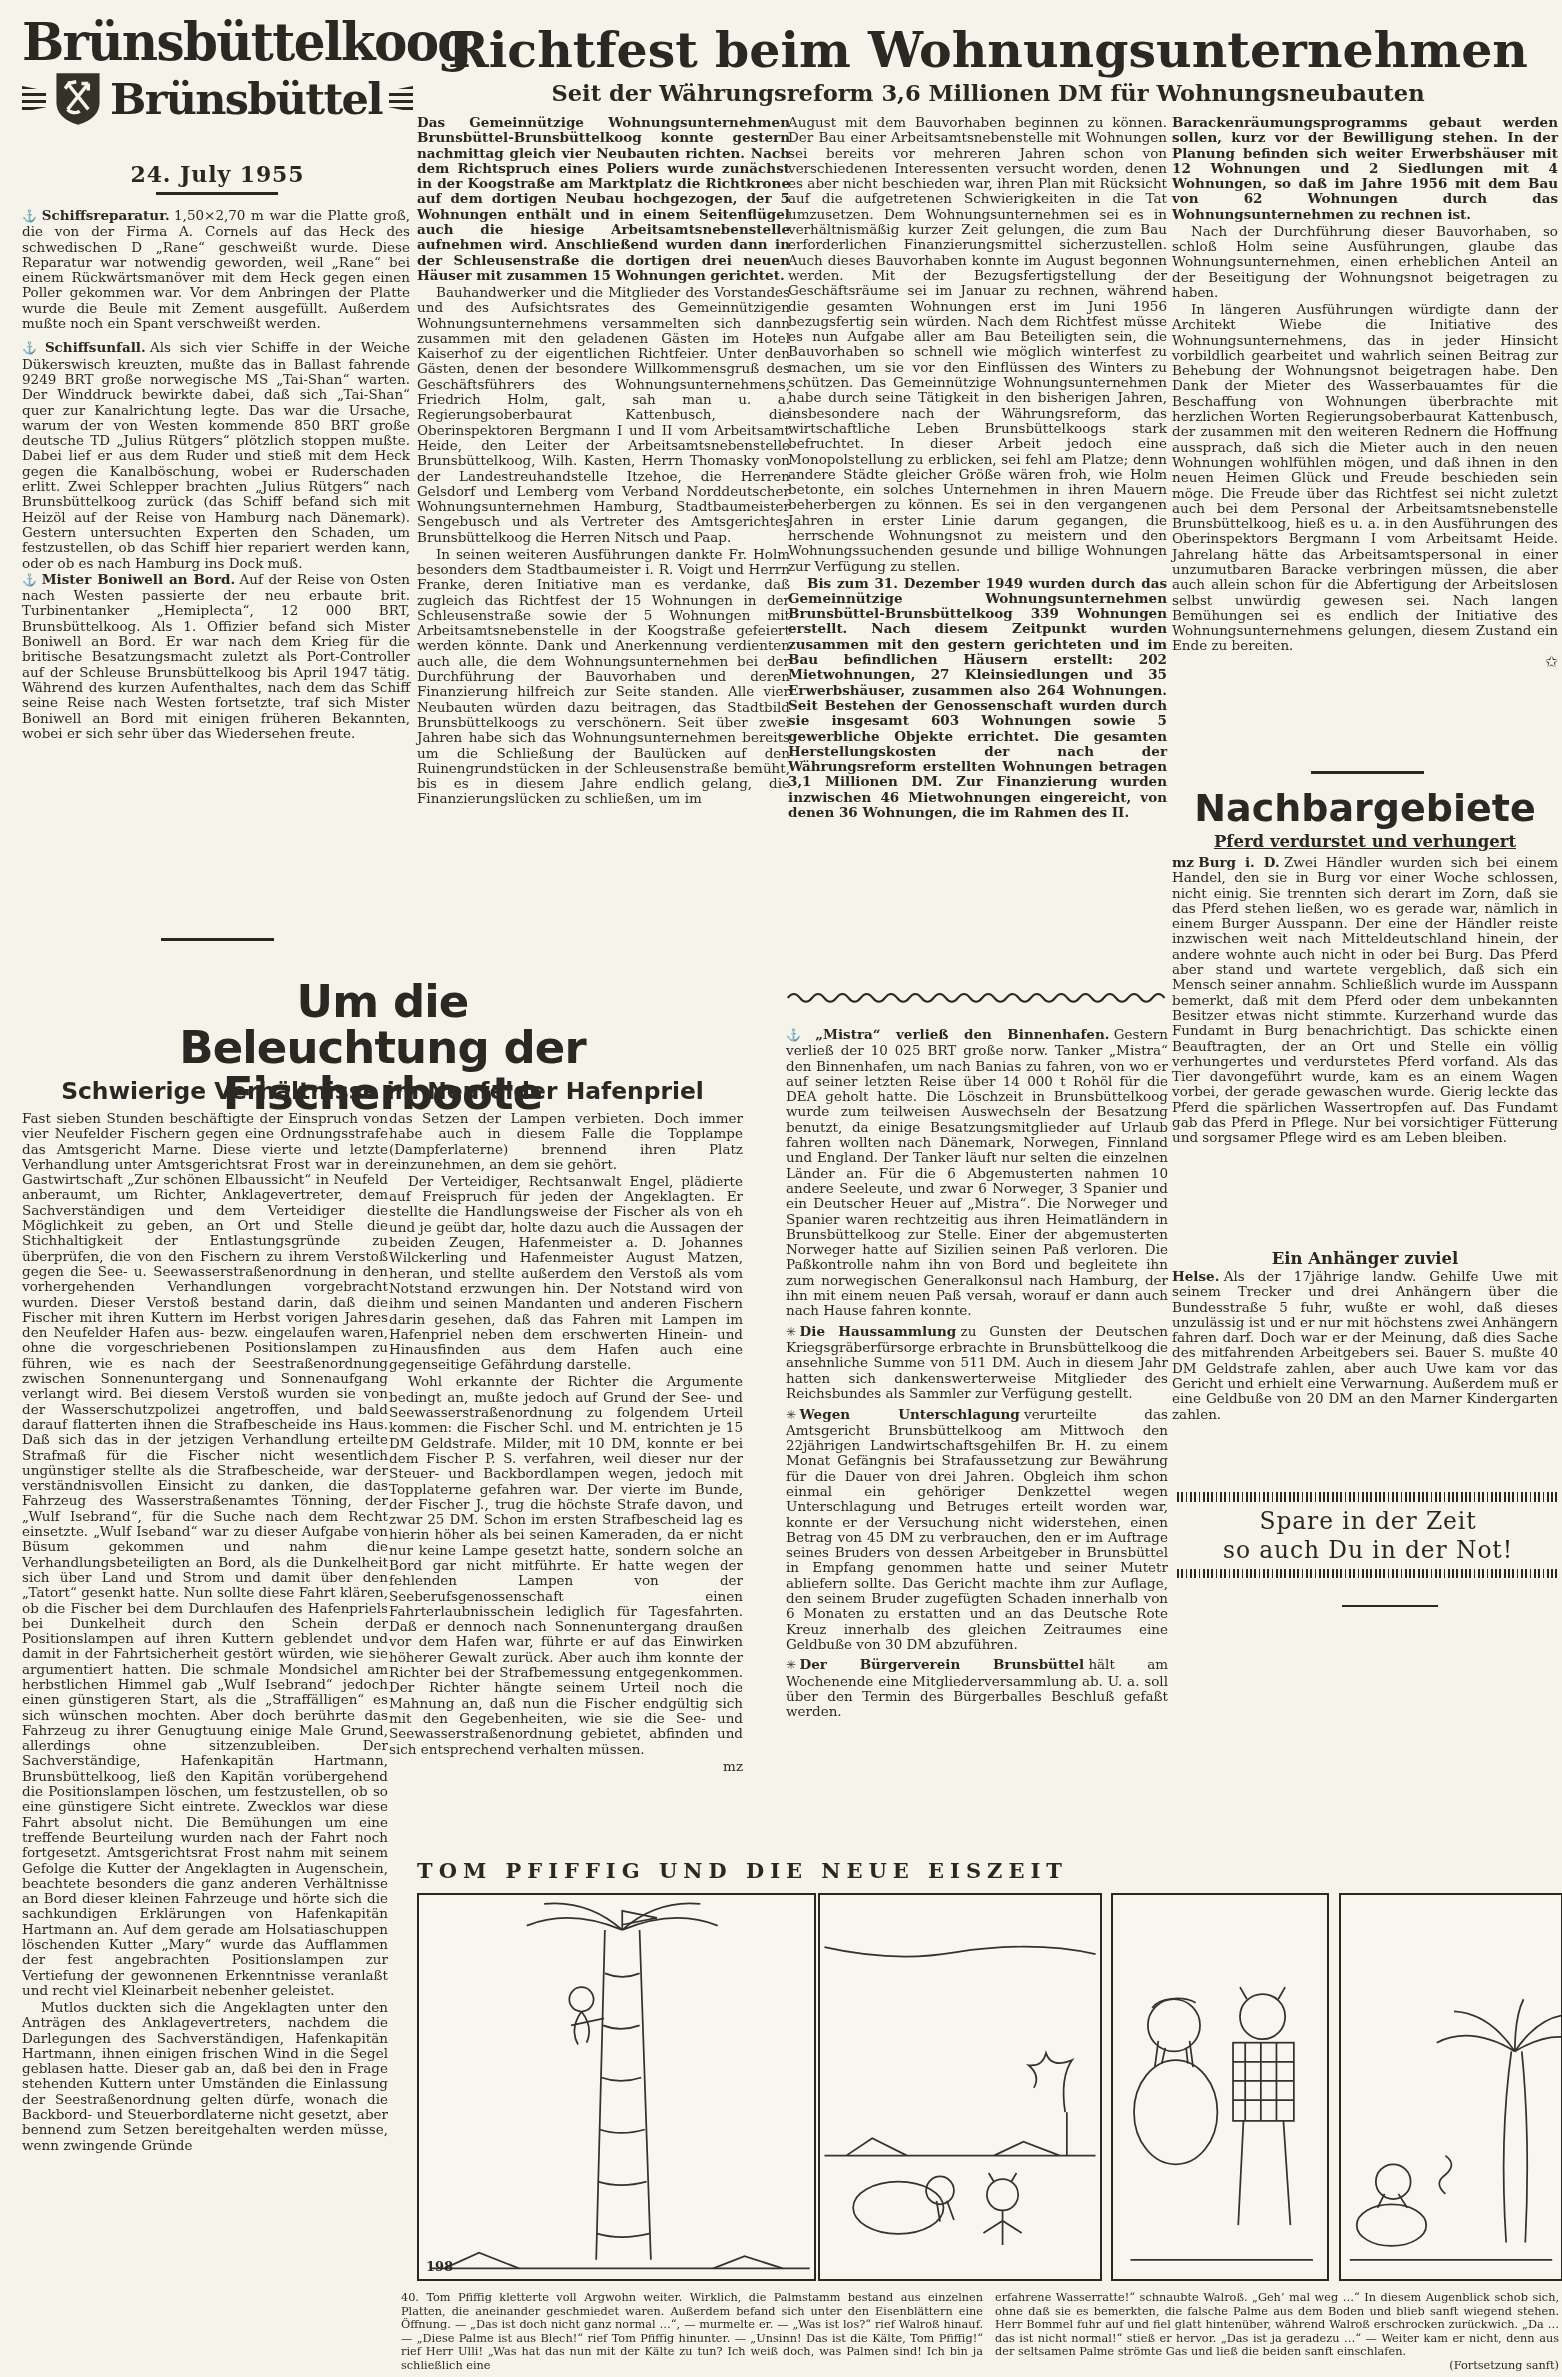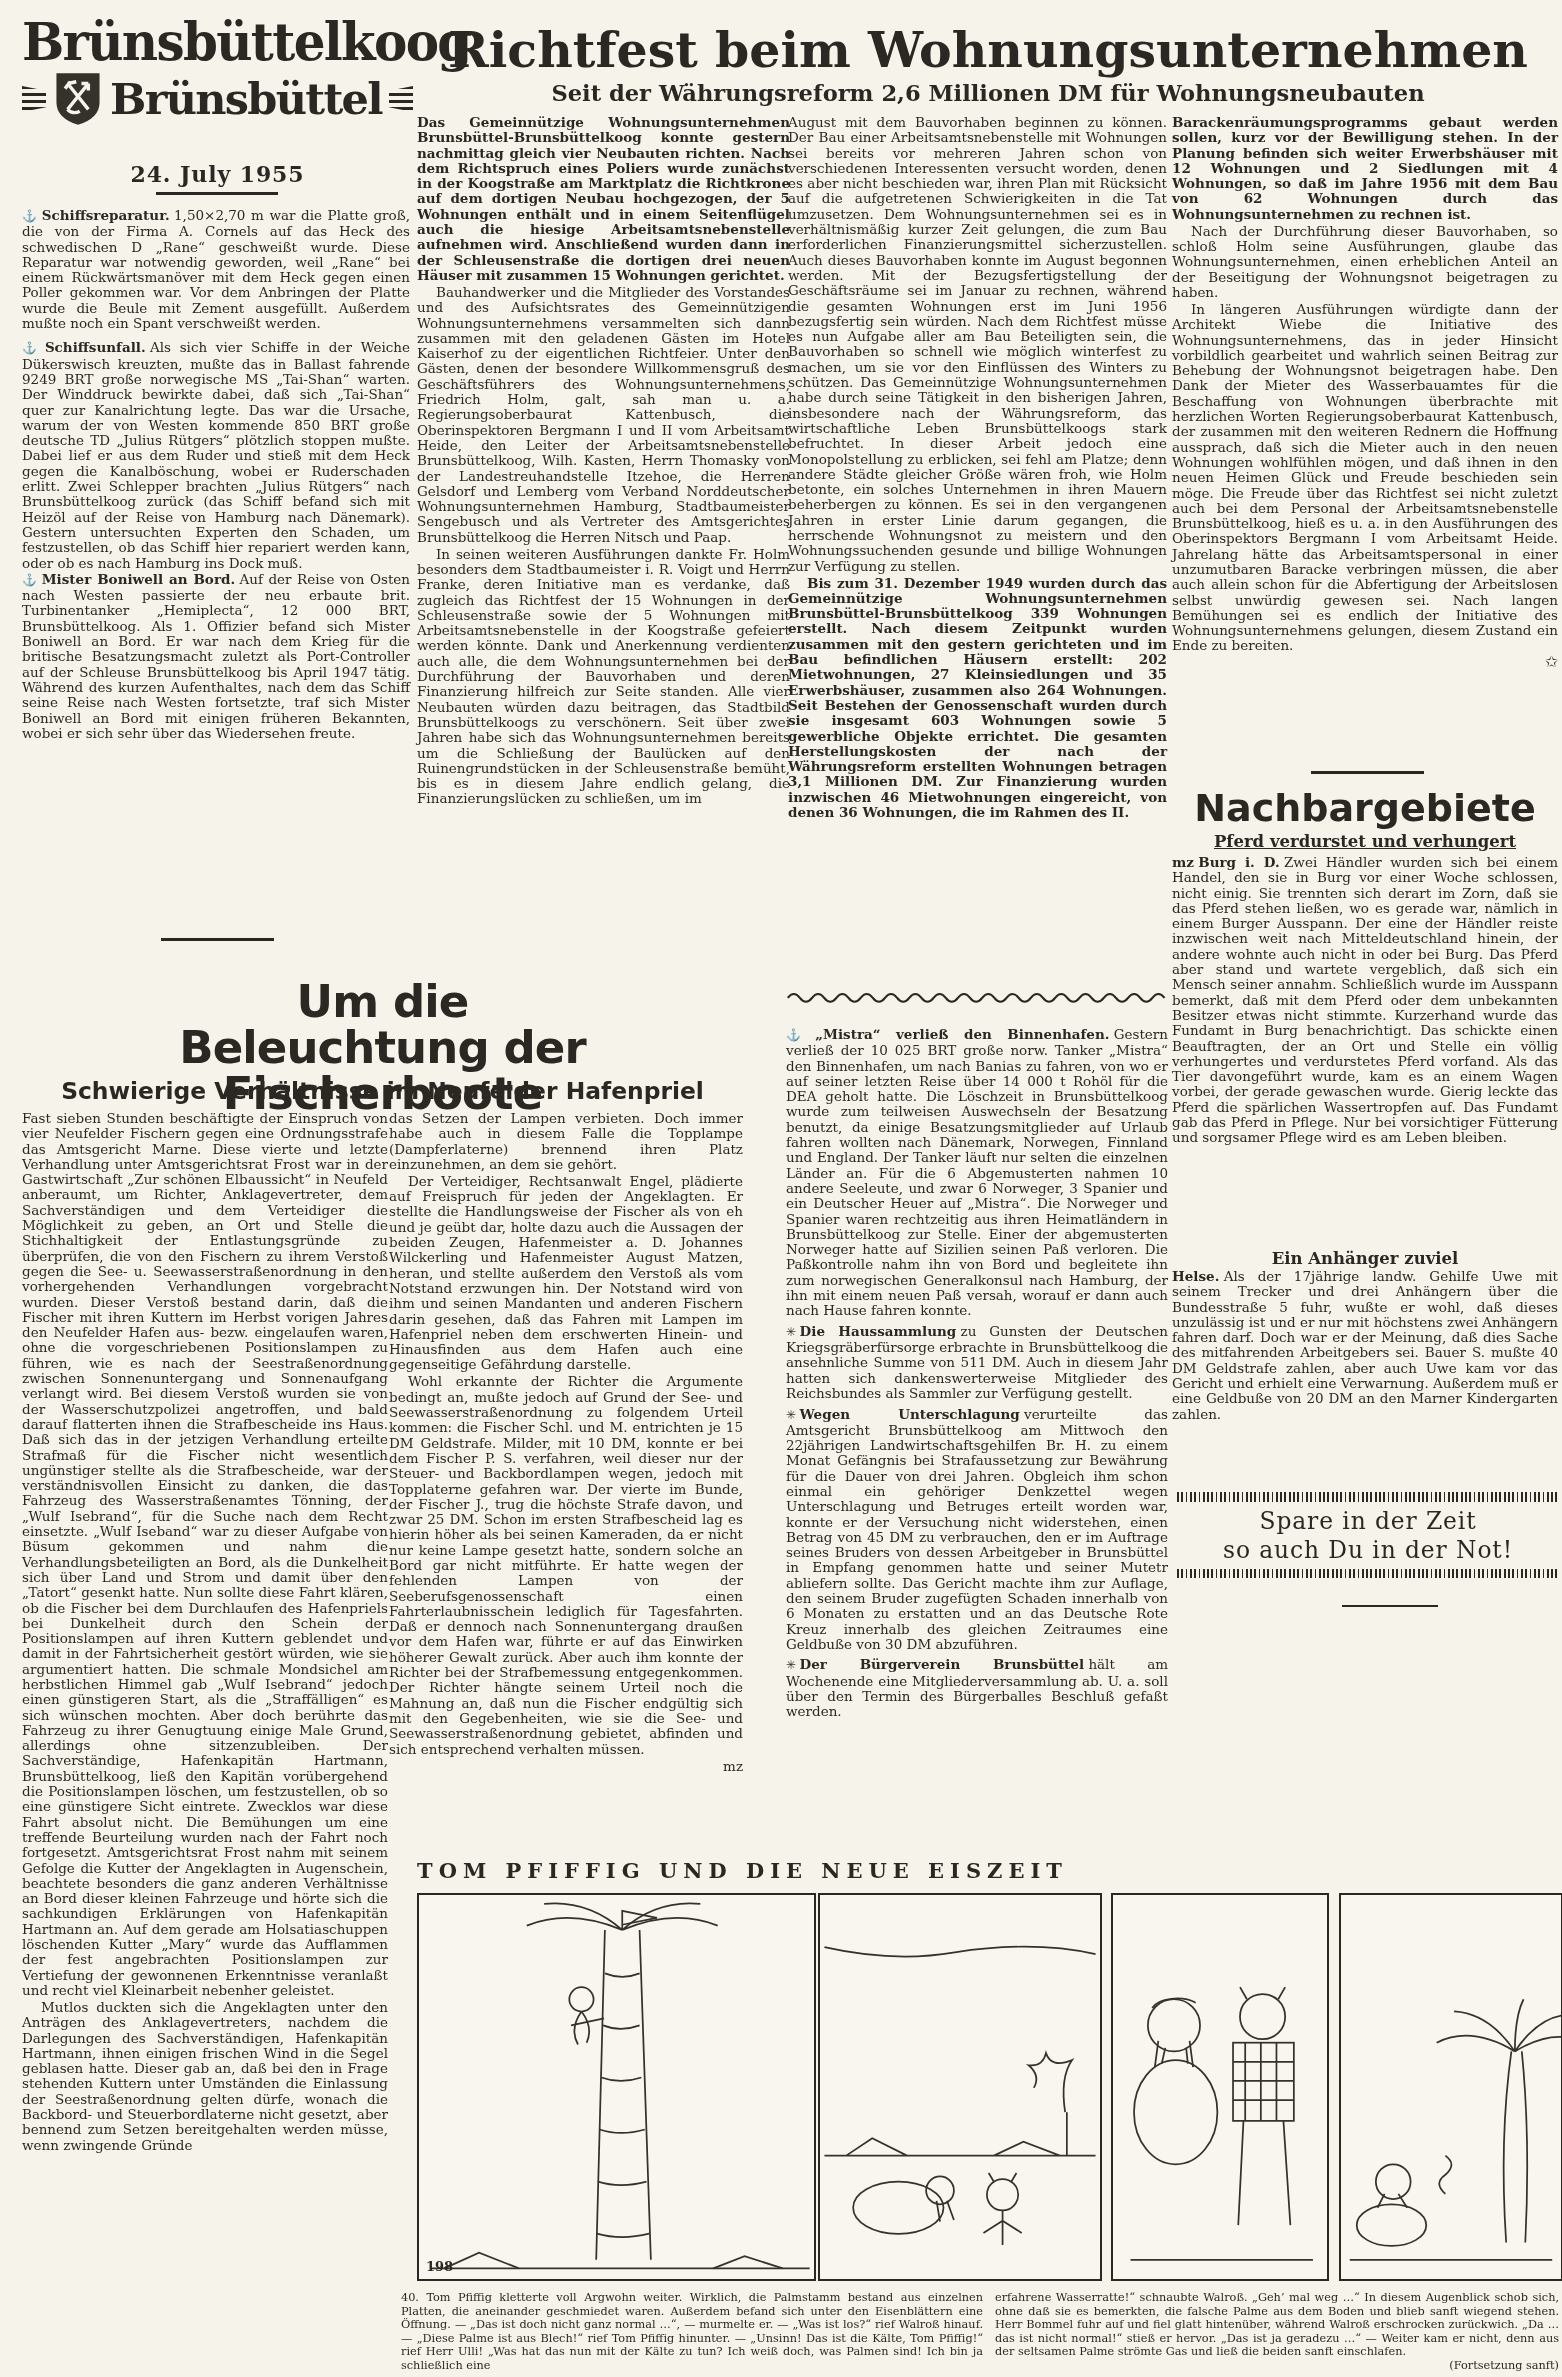--- a/index.html
+++ b/index.html
@@ -71,21 +71,21 @@
     <p class="cont" style="margin-bottom:1px;">
       <span class="ding">⚓</span><span class="lead">Schiffsunfall.</span><span>Als sich vier Schiffe in der Weiche Dükerswisch kreuzten, mußte das in Ballast fahrende 9249 BRT große norwegische MS „Tai-Shan“ warten. Der Winddruck bewirkte dabei, daß sich „Tai-Shan“ quer zur Kanalrichtung legte. Das war die Ursache, warum der von Westen kommende 850 BRT große deutsche TD „Julius Rütgers“ plötzlich stoppen mußte. Dabei lief er aus dem Ruder und stieß mit dem Heck gegen die Kanalböschung, wobei er Ruderschaden erlitt. Zwei Schlepper brachten „Julius Rütgers“ nach Brunsbüttelkoog zurück (das Schiff befand sich mit Heizöl auf der Reise von Hamburg nach Dänemark). Gestern untersuchten Experten den Schaden, um festzustellen, ob das Schiff hier repariert werden kann, oder ob es nach Hamburg ins Dock muß.</span>
     </p>
     <p class="cont">
       <span class="ding">⚓</span><span class="lead">Mister Boniwell an Bord.</span><span>Auf der Reise von Osten nach Westen passierte der neu erbaute brit. Turbinentanker „Hemiplecta“, 12 000 BRT, Brunsbüttelkoog. Als 1. Offizier befand sich Mister Boniwell an Bord. Er war nach dem Krieg für die britische Besatzungsmacht zuletzt als Port-Controller auf der Schleuse Brunsbüttelkoog bis April 1947 tätig. Während des kurzen Aufenthaltes, nach dem das Schiff seine Reise nach Westen fortsetzte, traf sich Mister Boniwell an Bord mit einigen früheren Bekannten, wobei er sich sehr über das Wiedersehen freute.</span>
     </p>
   </div>
   <div class="abs rule" style="left:161px;top:938px;width:113px;"></div>
 
   <div class="abs main-headline" style="left:417px;top:21px;width:1142px;">Richtfest beim Wohnungsunternehmen</div>
-  <div class="abs main-subhead" style="left:417px;top:80px;width:1142px;">Seit der Währungsreform 2,6 Millionen DM für Wohnungsneubauten</div>
+  <div class="abs main-subhead" style="left:417px;top:80px;width:1142px;">Seit der Währungsreform 3,6 Millionen DM für Wohnungsneubauten</div>
 
   <div class="abs body-col" style="left:417px;top:115px;width:373px;">
     <p class="cont bold">Das Gemeinnützige Wohnungsunternehmen Brunsbüttel-Brunsbüttelkoog konnte gestern nachmittag gleich vier Neubauten richten. Nach dem Richtspruch eines Poliers wurde zunächst in der Koogstraße am Marktplatz die Richtkrone auf dem dortigen Neubau hochgezogen, der 5 Wohnungen enthält und in einem Seitenflügel auch die hiesige Arbeitsamtsnebenstelle aufnehmen wird. Anschließend wurden dann in der Schleusenstraße die dortigen drei neuen Häuser mit zusammen 15 Wohnungen gerichtet.</p>
     <p>Bauhandwerker und die Mitglieder des Vorstandes und des Aufsichtsrates des Gemeinnützigen Wohnungsunternehmens versammelten sich dann zusammen mit den geladenen Gästen im Hotel Kaiserhof zu der eigentlichen Richtfeier. Unter den Gästen, denen der besondere Willkommensgruß des Geschäftsführers des Wohnungsunternehmens, Friedrich Holm, galt, sah man u. a. Regierungsoberbaurat Kattenbusch, die Oberinspektoren Bergmann I und II vom Arbeitsamt Heide, den Leiter der Arbeitsamtsnebenstelle Brunsbüttelkoog, Wilh. Kasten, Herrn Thomasky von der Landestreuhandstelle Itzehoe, die Herren Gelsdorf und Lemberg vom Verband Norddeutscher Wohnungsunternehmen Hamburg, Stadtbaumeister Sengebusch und als Vertreter des Amtsgerichtes Brunsbüttelkoog die Herren Nitsch und Paap.</p>
     <p>In seinen weiteren Ausführungen dankte Fr. Holm besonders dem Stadtbaumeister i. R. Voigt und Herrn Franke, deren Initiative man es verdanke, daß zugleich das Richtfest der 15 Wohnungen in der Schleusenstraße sowie der 5 Wohnungen mit Arbeitsamtsnebenstelle in der Koogstraße gefeiert werden könnte. Dank und Anerkennung verdienten auch alle, die dem Wohnungsunternehmen bei der Durchführung der Bauvorhaben und deren Finanzierung hilfreich zur Seite standen. Alle vier Neubauten würden dazu beitragen, das Stadtbild Brunsbüttelkoogs zu verschönern. Seit über zwei Jahren habe sich das Wohnungsunternehmen bereits um die Schließung der Baulücken auf den Ruinengrundstücken in der Schleusenstraße bemüht, bis es in diesem Jahre endlich gelang, die Finanzierungslücken zu schließen, um im</p>
   </div>
 
   <div class="abs body-col" style="left:788px;top:115px;width:379px;">
     <p class="cont">August mit dem Bauvorhaben beginnen zu können. Der Bau einer Arbeitsamtsnebenstelle mit Wohnungen sei bereits vor mehreren Jahren schon von verschiedenen Interessenten versucht worden, denen es aber nicht beschieden war, ihren Plan mit Rücksicht auf die aufgetretenen Schwierigkeiten in die Tat umzusetzen. Dem Wohnungsunternehmen sei es in verhältnismäßig kurzer Zeit gelungen, die zum Bau erforderlichen Finanzierungsmittel sicherzustellen. Auch dieses Bauvorhaben konnte im August begonnen werden. Mit der Bezugsfertigstellung der Geschäftsräume sei im Januar zu rechnen, während die gesamten Wohnungen erst im Juni 1956 bezugsfertig sein würden. Nach dem Richtfest müsse es nun Aufgabe aller am Bau Beteiligten sein, die Bauvorhaben so schnell wie möglich winterfest zu machen, um sie vor den Einflüssen des Winters zu schützen. Das Gemeinnützige Wohnungsunternehmen habe durch seine Tätigkeit in den bisherigen Jahren, insbesondere nach der Währungsreform, das wirtschaftliche Leben Brunsbüttelkoogs stark befruchtet. In dieser Arbeit jedoch eine Monopolstellung zu erblicken, sei fehl am Platze; denn andere Städte gleicher Größe wären froh, wie Holm betonte, ein solches Unternehmen in ihren Mauern beherbergen zu können. Es sei in den vergangenen Jahren in erster Linie darum gegangen, die herrschende Wohnungsnot zu meistern und den Wohnungssuchenden gesunde und billige Wohnungen zur Verfügung zu stellen.</p>
     <p class="bold">Bis zum 31. Dezember 1949 wurden durch das Gemeinnützige Wohnungsunternehmen Brunsbüttel-Brunsbüttelkoog 339 Wohnungen erstellt. Nach diesem Zeitpunkt wurden zusammen mit den gestern gerichteten und im Bau befindlichen Häusern erstellt: 202 Mietwohnungen, 27 Kleinsiedlungen und 35 Erwerbshäuser, zusammen also 264 Wohnungen. Seit Bestehen der Genossenschaft wurden durch sie insgesamt 603 Wohnungen sowie 5 gewerbliche Objekte errichtet. Die gesamten Herstellungskosten der nach der Währungsreform erstellten Wohnungen betragen 3,1 Millionen DM. Zur Finanzierung wurden inzwischen 46 Mietwohnungen eingereicht, von denen 36 Wohnungen, die im Rahmen des II.</p>

